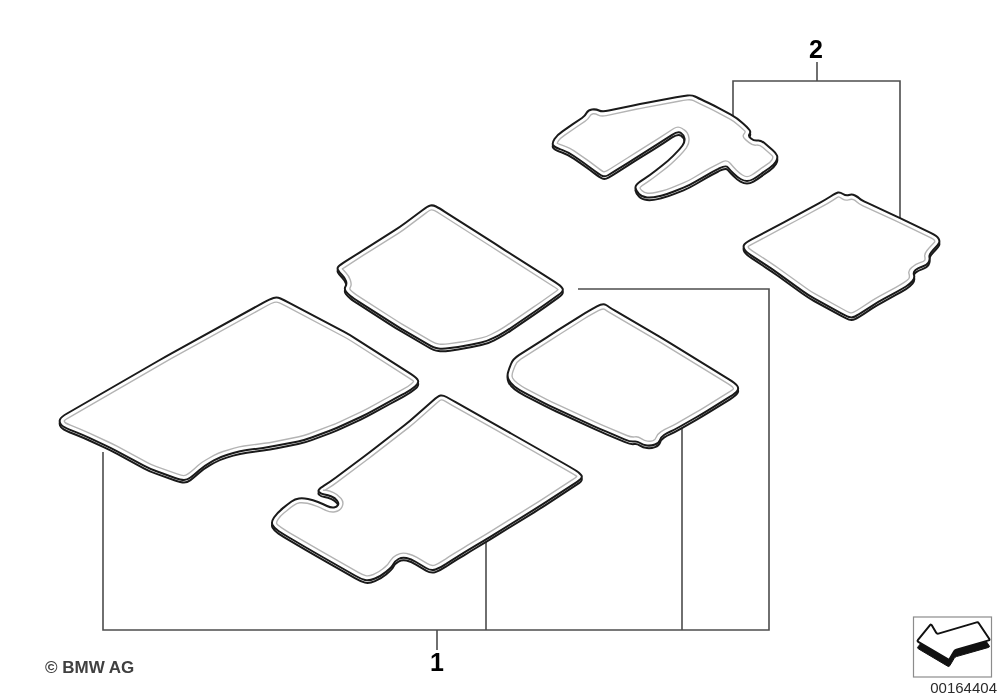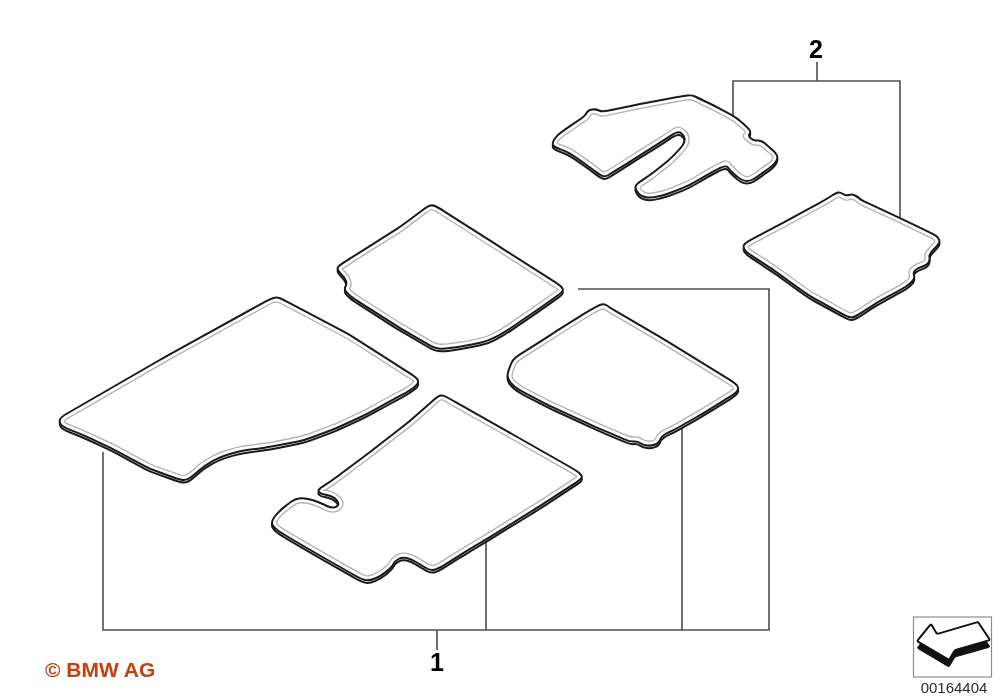--- a/index.html
+++ b/index.html
@@ -7,24 +7,24 @@
     position:relative;width:1000px;height:700px;background:#ffffff;
     font-family:"Liberation Sans","DejaVu Sans",sans-serif;overflow:hidden;
   }
   .stage svg{position:absolute;left:0;top:0;}
   .callout{
     position:absolute;width:44px;text-align:center;
     font-weight:bold;font-size:25px;line-height:25px;color:#000;
   }
   .copyright{
     position:absolute;left:45px;top:658px;
-    font-weight:bold;font-size:21px;color:#c2410c;letter-spacing:0px;
+    font-weight:bold;font-size:17px;color:#404040;letter-spacing:0px;
   }
   .imgnum{
-    position:absolute;left:911px;top:679px;width:86px;text-align:center;
+    position:absolute;left:911px;top:679px;width:86px;text-align:right;
     font-size:15px;color:#2b2b2b;
   }
 </style>
 </head>
 <body>
 
 <div class="stage">
 
   <svg id="art" width="1000" height="700" viewBox="0 0 1000 700">
     <g id="bracket1">

